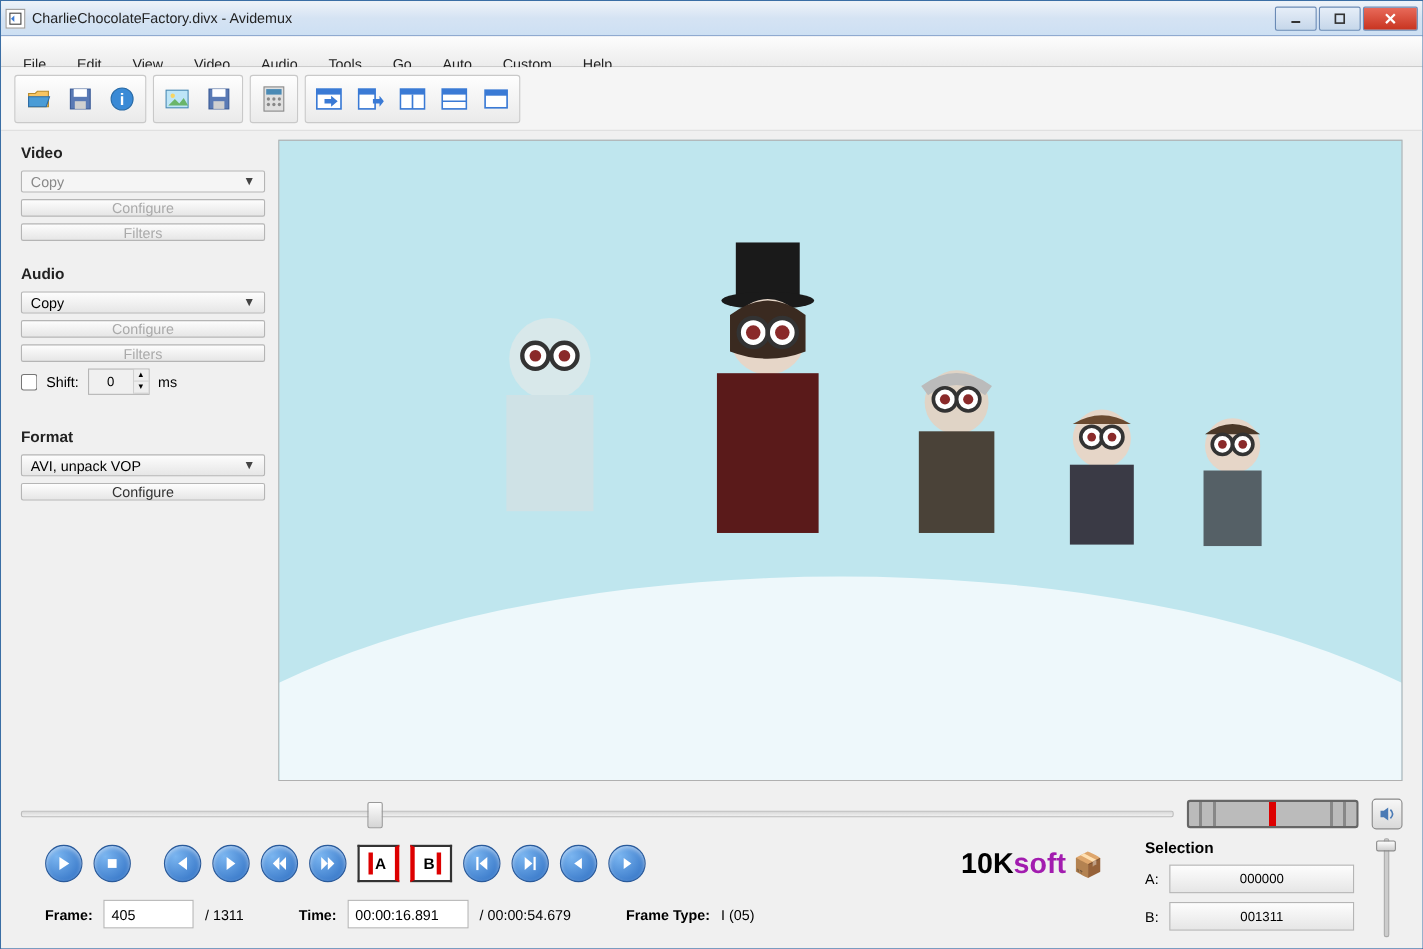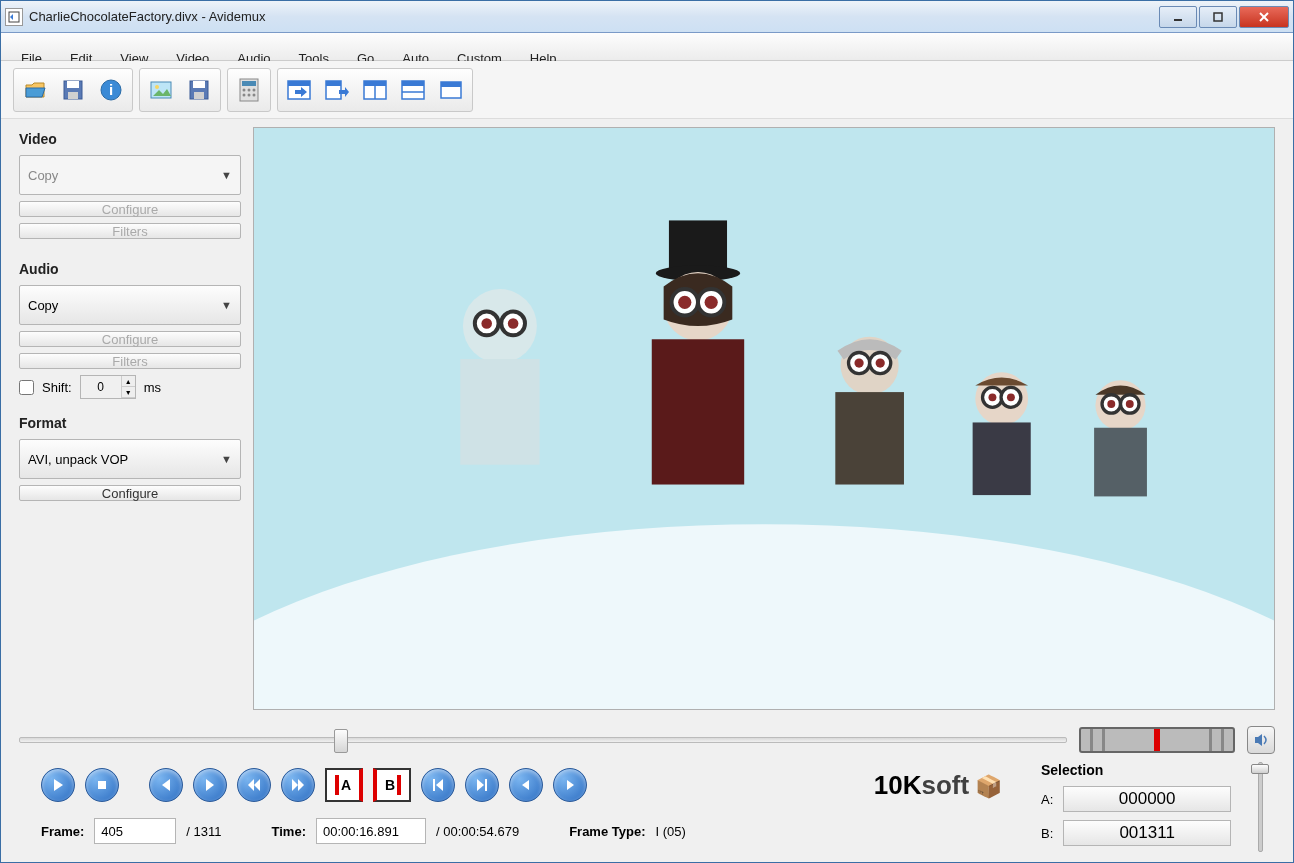--- a/index.html
+++ b/index.html
@@ -14,21 +14,21 @@
 .win-btn.max { background: linear-gradient(to bottom, #e6eef8, #c6d7ea); color: #333; }
 .win-btn.close { background: linear-gradient(to bottom, #e86a5a, #c83420); color: #fff; font-weight: bold; width: 50px; }
 .menubar { height: 28px; background: linear-gradient(to bottom, #fdfdfd, #ececec); border-bottom: 1px solid #cccccc; display: flex; align-items: center; padding: 0 6px; font-size: 13px; color: #222; }
 .menubar .menu-item { padding: 4px 14px; cursor: pointer; margin-top: 24px; }
 .toolbar { height: 58px; background: #f5f5f5; border-bottom: 1px solid #dcdcdc; display: flex; align-items: center; padding: 0 12px; gap: 6px; }
 .tool-group { border: 1px solid #c9c9c9; border-radius: 3px; height: 44px; display: flex; align-items: center; padding: 0 6px; gap: 8px; background: linear-gradient(to bottom, #fefefe, #eaeaea); }
 .tbtn { width: 30px; height: 30px; display: flex; align-items: center; justify-content: center; cursor: pointer; border-radius: 3px; }
 .content { flex: 1; display: flex; padding: 8px 18px; gap: 12px; background: #f0f0f0; }
 .sidebar { width: 222px; display: flex; flex-direction: column; gap: 6px; }
 .section-label { font-size: 14px; font-weight: bold; color: #222; margin-top: 4px; margin-bottom: 2px; }
-.combo { height: 40px; border: 1px solid #b5b5b5; border-radius: 2px; background: linear-gradient(to bottom, #fdfdfd, #e6e6e6); font-size: 13px; padding: 0 8px; display: flex; align-items: center; justify-content: space-between; cursor: pointer; }
+.combo { height: 20px; border: 1px solid #b5b5b5; border-radius: 2px; background: linear-gradient(to bottom, #fdfdfd, #e6e6e6); font-size: 13px; padding: 0 8px; display: flex; align-items: center; justify-content: space-between; cursor: pointer; }
 .combo.disabled { color: #888; background: #f5f5f5; }
 .combo .caret { font-size: 11px; color: #444; }
 .panel-btn { height: 16px; border: 1px solid #b5b5b5; border-radius: 2px; background: linear-gradient(to bottom, #fdfdfd, #e6e6e6); font-size: 13px; display: flex; align-items: center; justify-content: center; cursor: pointer; color: #333; }
 .panel-btn.disabled { color: #aaa; }
 .shift-row { display: flex; align-items: center; gap: 8px; font-size: 13px; }
 .shift-row input[type=checkbox]{ width: 15px; height: 15px; }
 .numbox { width: 56px; height: 24px; border: 1px solid #b5b5b5; display: flex; align-items: center; }
 .numbox .val { flex:1; text-align:center; font-size: 12px; }
 .numbox .spin { width: 14px; display: flex; flex-direction: column; border-left: 1px solid #ccc; }
 .numbox .spin div { height: 11px; font-size: 7px; display: flex; align-items:center; justify-content:center; background:#eee; border-bottom:1px solid #ccc; cursor:pointer;}
@@ -46,21 +46,21 @@
 .mark-btn { width: 38px; height: 34px; border: 2px solid #333; background: #fff; display:flex; align-items:center; justify-content:center; font-weight:bold; font-size:14px; cursor:pointer; }
 .mark-btn.a { border-right: 4px solid #d00; }
 .mark-btn.b { border-left: 4px solid #d00; }
 .mark-btn .bar { display:inline-block; width:4px; height:20px; }
 .status-row { padding: 10px 22px 14px; display: flex; align-items: center; gap: 10px; font-size: 13px; background:#f0f0f0; }
 .status-row .lbl { font-weight: bold; }
 .txtbox { height: 26px; border: 1px solid #b5b5b5; background: #fff; padding: 0 6px; display: flex; align-items:center; font-size: 13px; min-width: 60px; }
 .sel-panel { width: 190px; display:flex; flex-direction:column; gap:8px; }
 .sel-title { font-size:14px; font-weight:bold; }
 .sel-row { display:flex; align-items:center; gap:10px; font-size:13px; }
-.sel-box { flex:1; height:26px; border:1px solid #b5b5b5; background: linear-gradient(to bottom,#fdfdfd,#e6e6e6); display:flex; align-items:center; justify-content:center; font-size:17px; cursor:pointer; }
+.sel-box { flex:1; height:26px; border:1px solid #b5b5b5; background: linear-gradient(to bottom,#fdfdfd,#e6e6e6); display:flex; align-items:center; justify-content:center; font-size:12px; cursor:pointer; }
 .vol-slider { width: 30px; height: 90px; position:relative; display:flex; justify-content:center; }
 .vol-track { width: 5px; height: 100%; background:#ccc; border:1px solid #aaa; border-radius:2px; }
 .vol-thumb { position:absolute; top:2px; width:18px; height:10px; background:linear-gradient(to bottom,#fdfdfd,#cfcfcf); border:1px solid #888; border-radius:2px; cursor:pointer; }
 .right-stack { display:flex; flex-direction:column; gap:10px; align-items:flex-start; }
 .lower { display:flex; padding: 0 18px 4px; gap:16px; background:#f0f0f0; }
 .lower-left { flex:1; display:flex; flex-direction:column; }
 .watermark { font-family: Georgia, serif; font-size: 26px; font-weight: bold; }
 .watermark .red { color: #000000; }
 </style>
 </head>
@@ -222,21 +222,21 @@
         <div class="numbox">
           <span class="val">0</span>
           <span class="spin">
               <div>▲</div>
               <div>▼</div>
             </span>
         </div>
         <span>ms</span>
       </div>
 
-      <div class="section-label" style="margin-top:10px;">Format</div>
+      <div class="section-label" style="margin-top:24px;">Format</div>
       <div class="combo">
         <span>AVI, unpack VOP</span>
         <span class="caret">▼</span>
       </div>
       <div class="panel-btn">Configure</div>
     </div>
 
     <div class="preview">
       <svg viewBox="0 0 800 440" preserveAspectRatio="xMidYMid slice">
         <rect width="800" height="440" fill="#bfe6ee"></rect>
@@ -370,21 +370,21 @@
               <path d="M11 3 L4 8 L11 13 Z"></path>
             </svg>
           </div>
         <div class="pbtn">
             <svg viewBox="0 0 16 16">
               <path d="M5 3 L12 8 L5 13 Z"></path>
             </svg>
           </div>
         <div style="flex:1"></div>
         <div class="watermark">
-          <span class="red">10</span><span style="color:#000">K</span><span style="color:#404040">soft</span>
+          <span class="red">10</span><span style="color:#000">K</span><span style="color:#a21caf">soft</span>
           <span style="font-size:22px;">📦</span>
         </div>
       </div>
       <div class="status-row">
         <span class="lbl">Frame:</span>
         <span class="txtbox" style="width:82px">
             <span>405</span>
           </span>
         <span>/ 1311</span>
         <span style="width:30px"></span>

